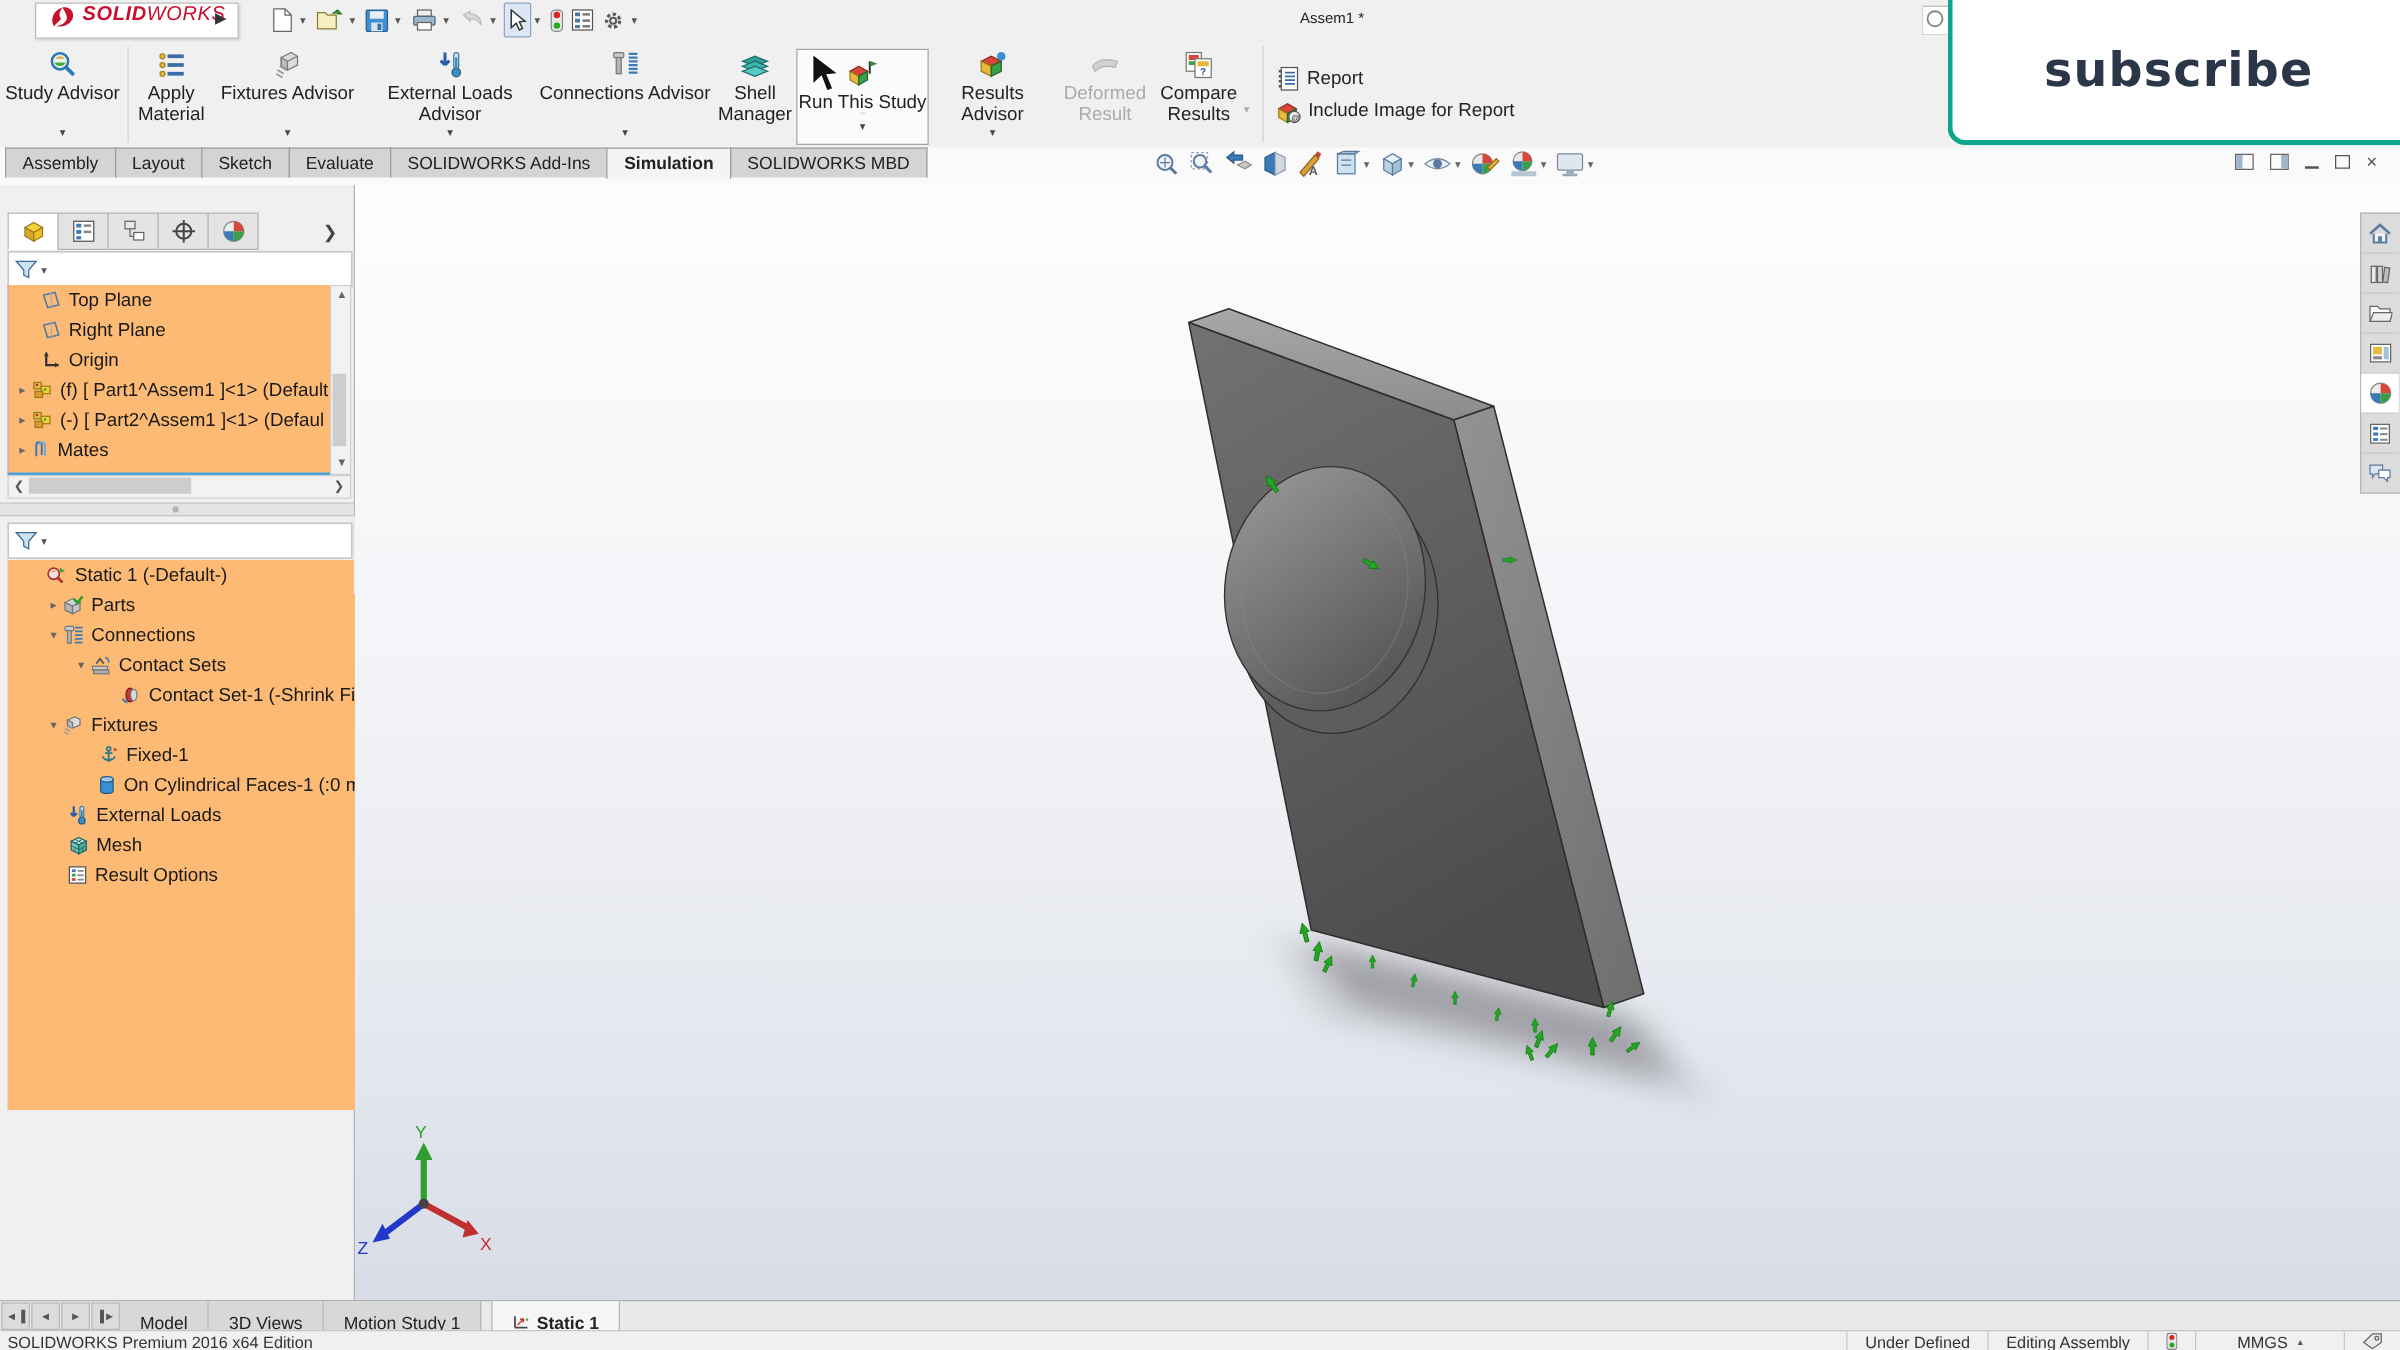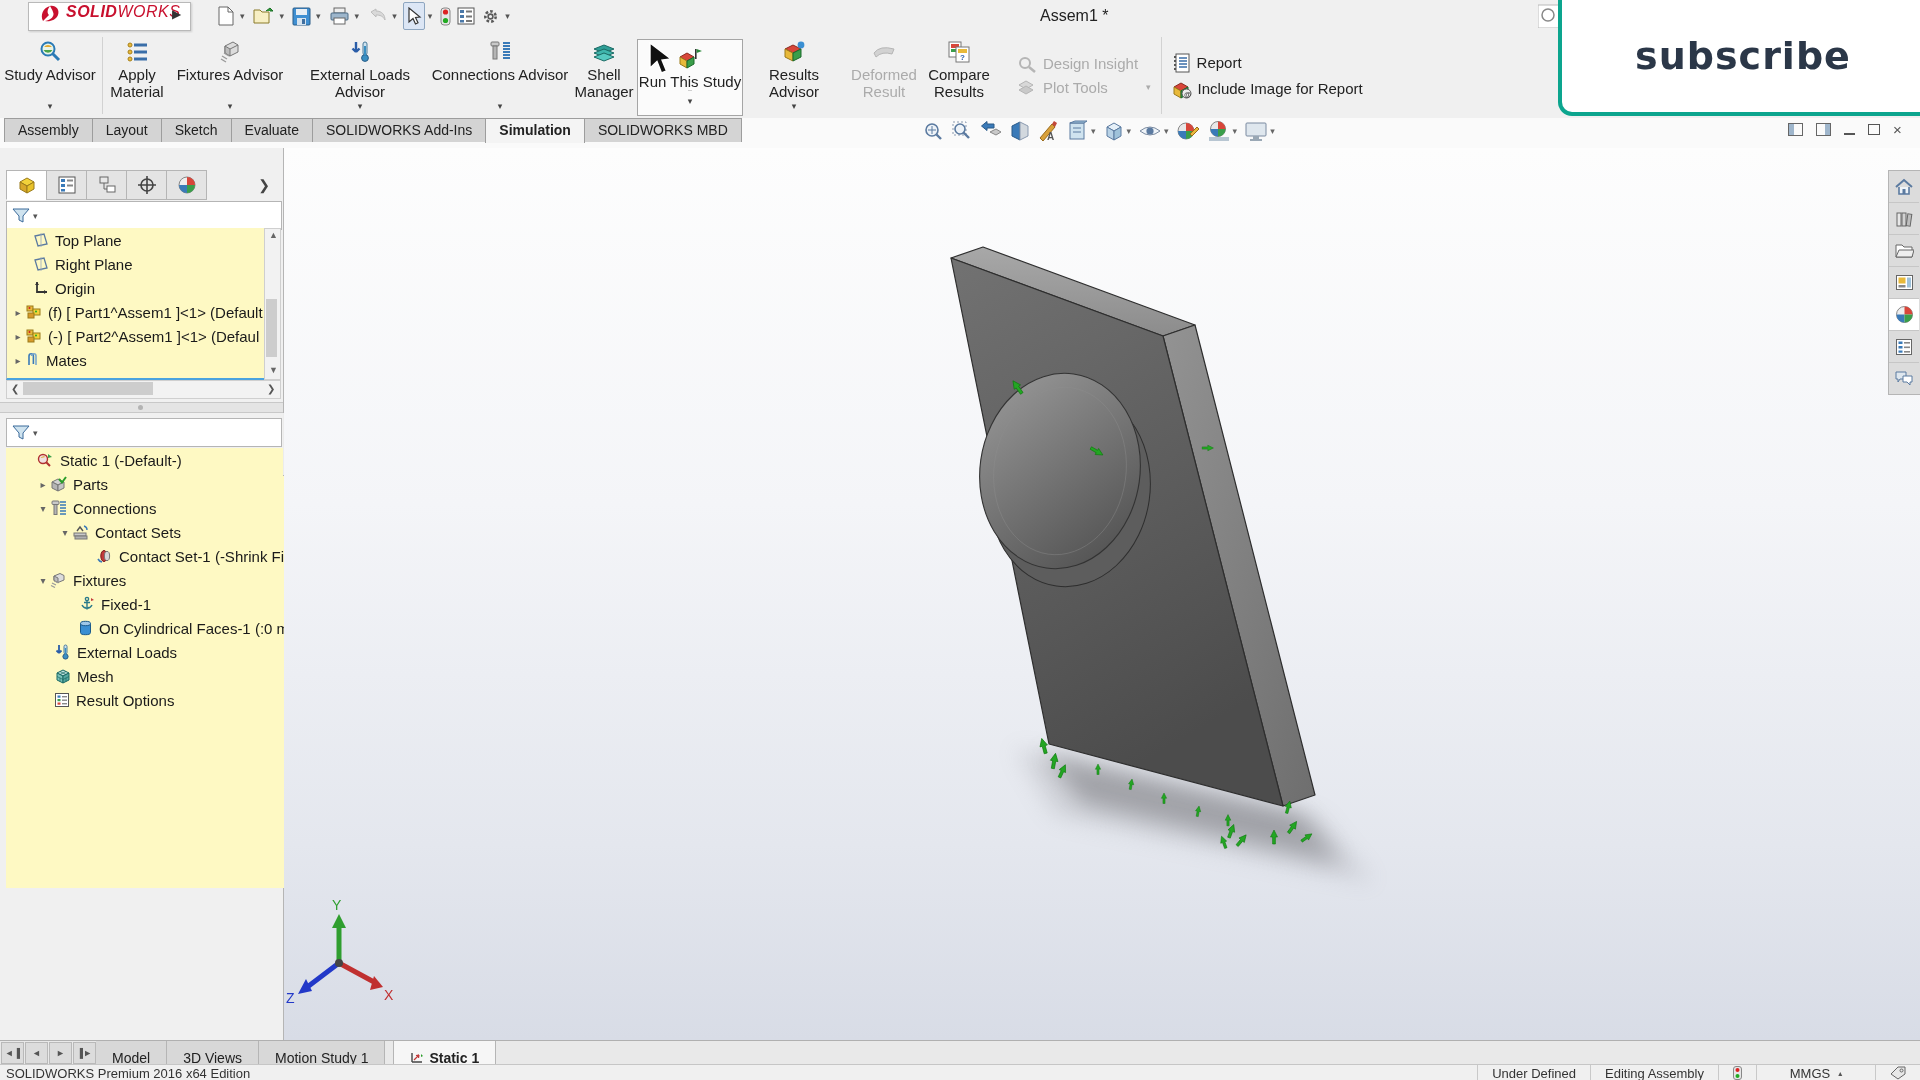--- a/index.html
+++ b/index.html
@@ -9,21 +9,21 @@
   
   #titlebar{position:absolute;left:0;top:0;width:1920px;height:33px;background:#f0f0f0;border-bottom:1px solid #d6d6d6;}
   #logo{position:absolute;left:28px;top:2px;height:27px;background:#fff;border:1px solid #b9b9b9;
         display:flex;align-items:flex-start;padding:0 10px;box-shadow:1px 1px 2px rgba(0,0,0,.15);}
   #logo .brand{font-size:16px;letter-spacing:.5px;color:#c8102e;margin-left:5px;font-style:italic;}
   #logo .brand b{font-weight:700;}
   .qat{position:absolute;left:215px;top:2px;display:flex;align-items:center;height:28px;gap:2px;}
   .qbtn{display:flex;align-items:center;height:26px;padding:0 2px;}
   .qdrop{font-size:9px;color:#555;margin:0 4px 0 1px;}
   .sel-pressed{border:1px solid #8ea6c0;background:#dce6f5;border-radius:2px;}
-  #doc-title{position:absolute;left:1040px;top:7px;font-size:16px;color:#222;}
+  #doc-title{position:absolute;left:1040px;top:7px;font-size:12px;color:#222;}
   
   #ribbon{position:absolute;left:0;top:33px;width:1920px;height:85px;background:#f0f0f0;display:flex;align-items:stretch;}
   .rbig{display:flex;flex-direction:column;align-items:center;justify-content:flex-start;
         padding-top:7px;position:relative;text-align:center;line-height:17px;font-size:15px;color:#222;}
   .rbig .ric{height:24px;display:flex;align-items:center;justify-content:center;margin-bottom:2px;}
   .rbig .rarrow{position:absolute;bottom:3px;left:0;right:0;font-size:9px;color:#444;}
   .rdivider{width:1px;background:#d2d2d2;margin:4px 2px;}
   .disabled,.disabled *{color:#ababab !important;}
   .rsmallcol{display:flex;flex-direction:column;justify-content:center;gap:6px;padding:0 8px;}
   .rsmall{display:flex;align-items:center;gap:6px;font-size:15px;color:#222;white-space:nowrap;}
@@ -43,21 +43,21 @@
   .glyph-min{display:inline-block;width:11px;border-bottom:2px solid #555;height:8px;}
   .glyph-res{width:10px;height:9px;border:1px solid #555;display:inline-block;}
   .glyph-x{font-size:15px;line-height:10px;}
   
   #leftpanel{position:absolute;left:0;top:148px;width:283px;height:892px;background:#f0f0f0;border-right:1px solid #b5b5b5;}
   #fmtabs{position:absolute;left:6px;top:22px;width:270px;height:29px;display:flex;}
   .fmtab{width:39px;height:28px;border:1px solid #b5b5b5;margin-right:-1px;display:flex;align-items:center;justify-content:center;background:#e4e4e4;}
   .fmtab.active{background:#fff;border-bottom-color:#fff;}
   #fm-expand{margin-left:auto;width:24px;display:flex;align-items:center;justify-content:center;color:#444;font-size:14px;}
   .filterrow{position:absolute;left:6px;width:270px;height:27px;background:#fff;border:1px solid #b5b5b5;display:flex;align-items:center;padding-left:4px;gap:2px;}
-  .tree{position:absolute;left:6px;width:258px;background:#fef9c3;}
+  .tree{position:absolute;left:6px;width:258px;background:#fdba74;}
   #tree1{top:80px;height:150px;border-left:1px solid #b5b5b5;border-bottom:2px solid #4aa3df;}
   #tree2{top:300px;height:440px;padding-left:28px;}
   .trow{display:flex;align-items:center;height:24px;white-space:nowrap;overflow:hidden;}
   .trow .arr{width:14px;font-size:10px;color:#666;flex:none;text-align:center;}
   .trow .sp{flex:none;display:inline-block;}
   .tlabel{margin-left:6px;font-size:15px;}
   
   #vscroll{position:absolute;left:264px;top:80px;width:15px;height:150px;background:#f2f2f2;border:1px solid #cfcfcf;font-size:9px;color:#666;}
   #vthumb{position:absolute;left:1px;top:70px;width:11px;height:58px;background:#cdcdcd;}
   #hscroll{position:absolute;left:6px;top:232px;width:273px;height:17px;background:#f2f2f2;border:1px solid #cfcfcf;font-size:10px;color:#555;}
@@ -303,40 +303,20 @@
             <rect x="4" y="4" width="8" height="4" fill="#d8463a"></rect>
             <rect x="4" y="9" width="8" height="3" fill="#3a9e4a"></rect>
             <rect x="9" y="7" width="13" height="15" fill="#fff" stroke="#777"></rect>
             <rect x="11" y="9" width="9" height="4" fill="#e8b93a"></rect>
             <text x="13" y="20" font-size="8" fill="#2a5da8" font-weight="bold">?</text>
           </svg>
       </span>
       <span>Compare</span>
       <span>Results</span>
     </div>
-    <div class="rsmallcol" style="margin-left:14px">
-      <div class="rsmall disabled">
-        <span>
-          <svg width="20" height="18" viewBox="0 0 20 18">
-              <circle cx="8" cy="8" r="5" fill="none" stroke="#b5b5b5" stroke-width="2"></circle>
-              <line x1="12" y1="12" x2="18" y2="17" stroke="#b5b5b5" stroke-width="2.5"></line>
-            </svg>
-        </span>
-        <span>Design Insight</span>
-      </div>
-      <div class="rsmall disabled">
-        <span>
-          <svg width="20" height="18" viewBox="0 0 20 18">
-              <path d="M2,6 L9,2 L16,6 L9,10 Z" fill="#d8d8d8" stroke="#b5b5b5"></path>
-              <path d="M2,11 L9,7 L16,11 L9,15 Z" fill="#c9c9c9" stroke="#b5b5b5"></path>
-            </svg>
-        </span>
-        <span>Plot Tools</span>
-      </div>
-    </div>
     <div class="rsmallcol" style="padding-left:0">
       <div class="rsmall">&nbsp;</div>
       <div class="rsmall disabled">
           <span style="font-size:9px">▾</span>
         </div>
     </div>
     <div class="rdivider"></div>
     <div class="rsmallcol">
       <div class="rsmall">
         <span>

